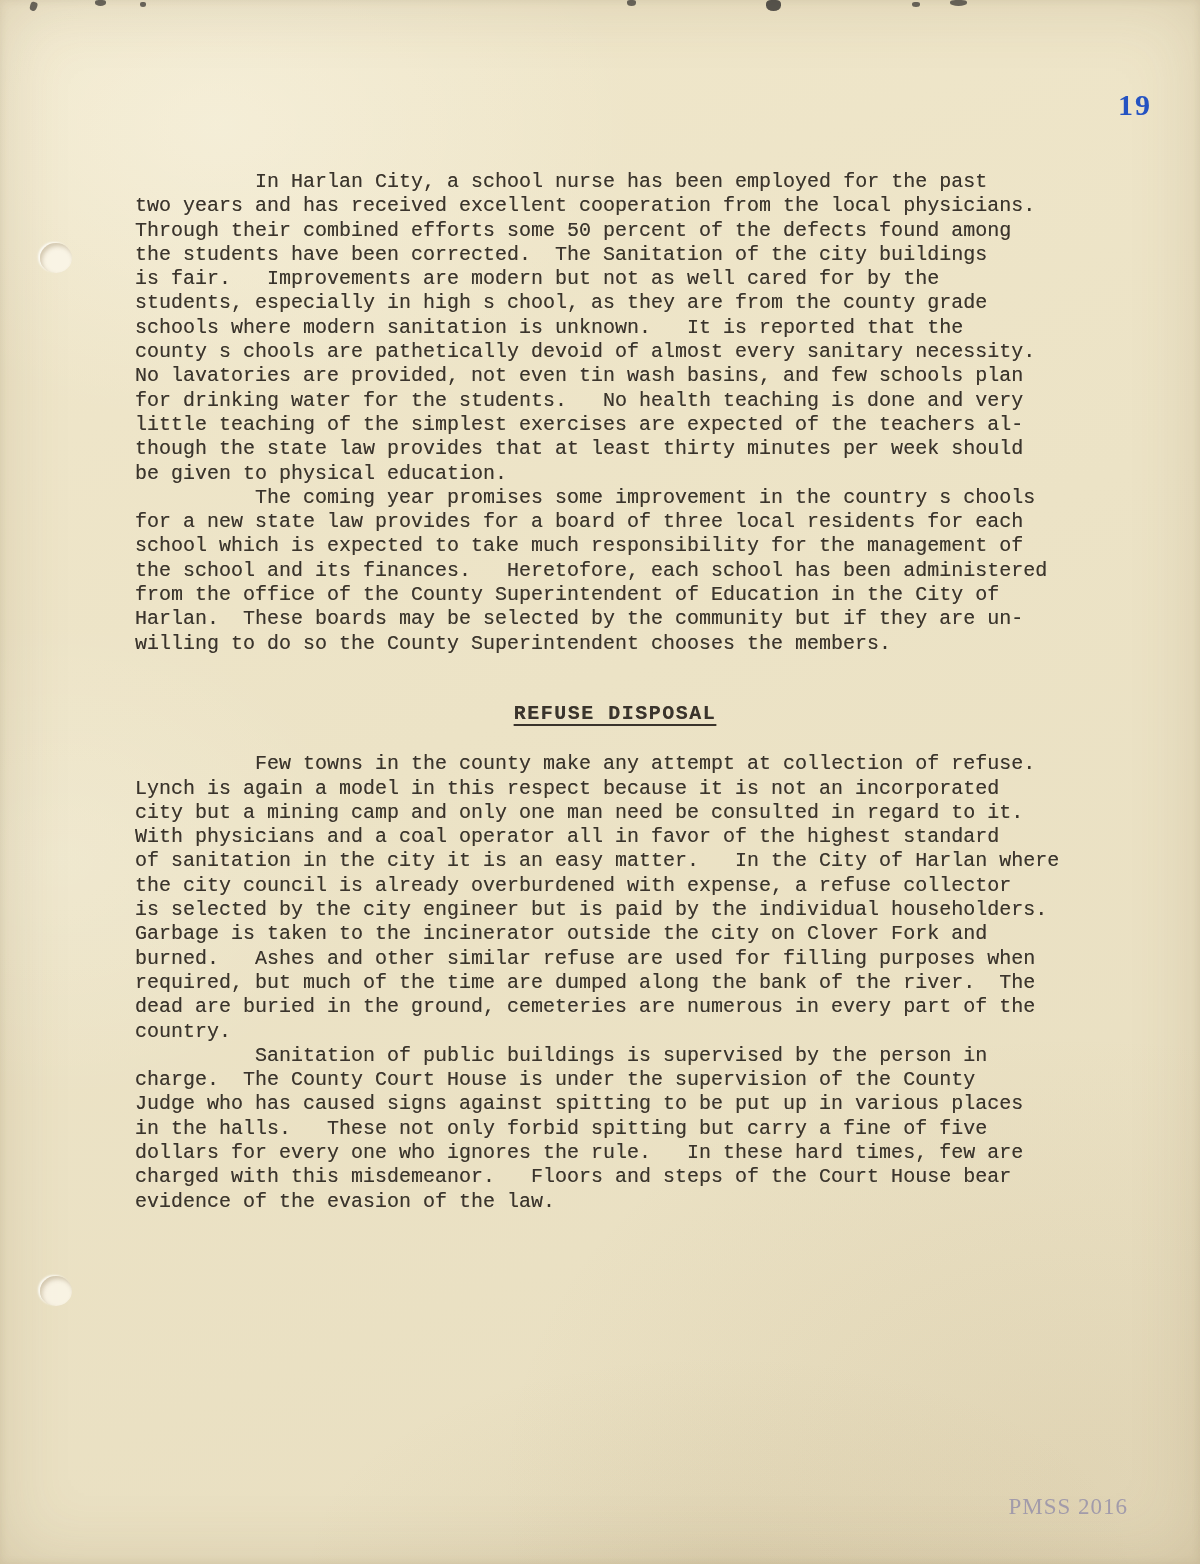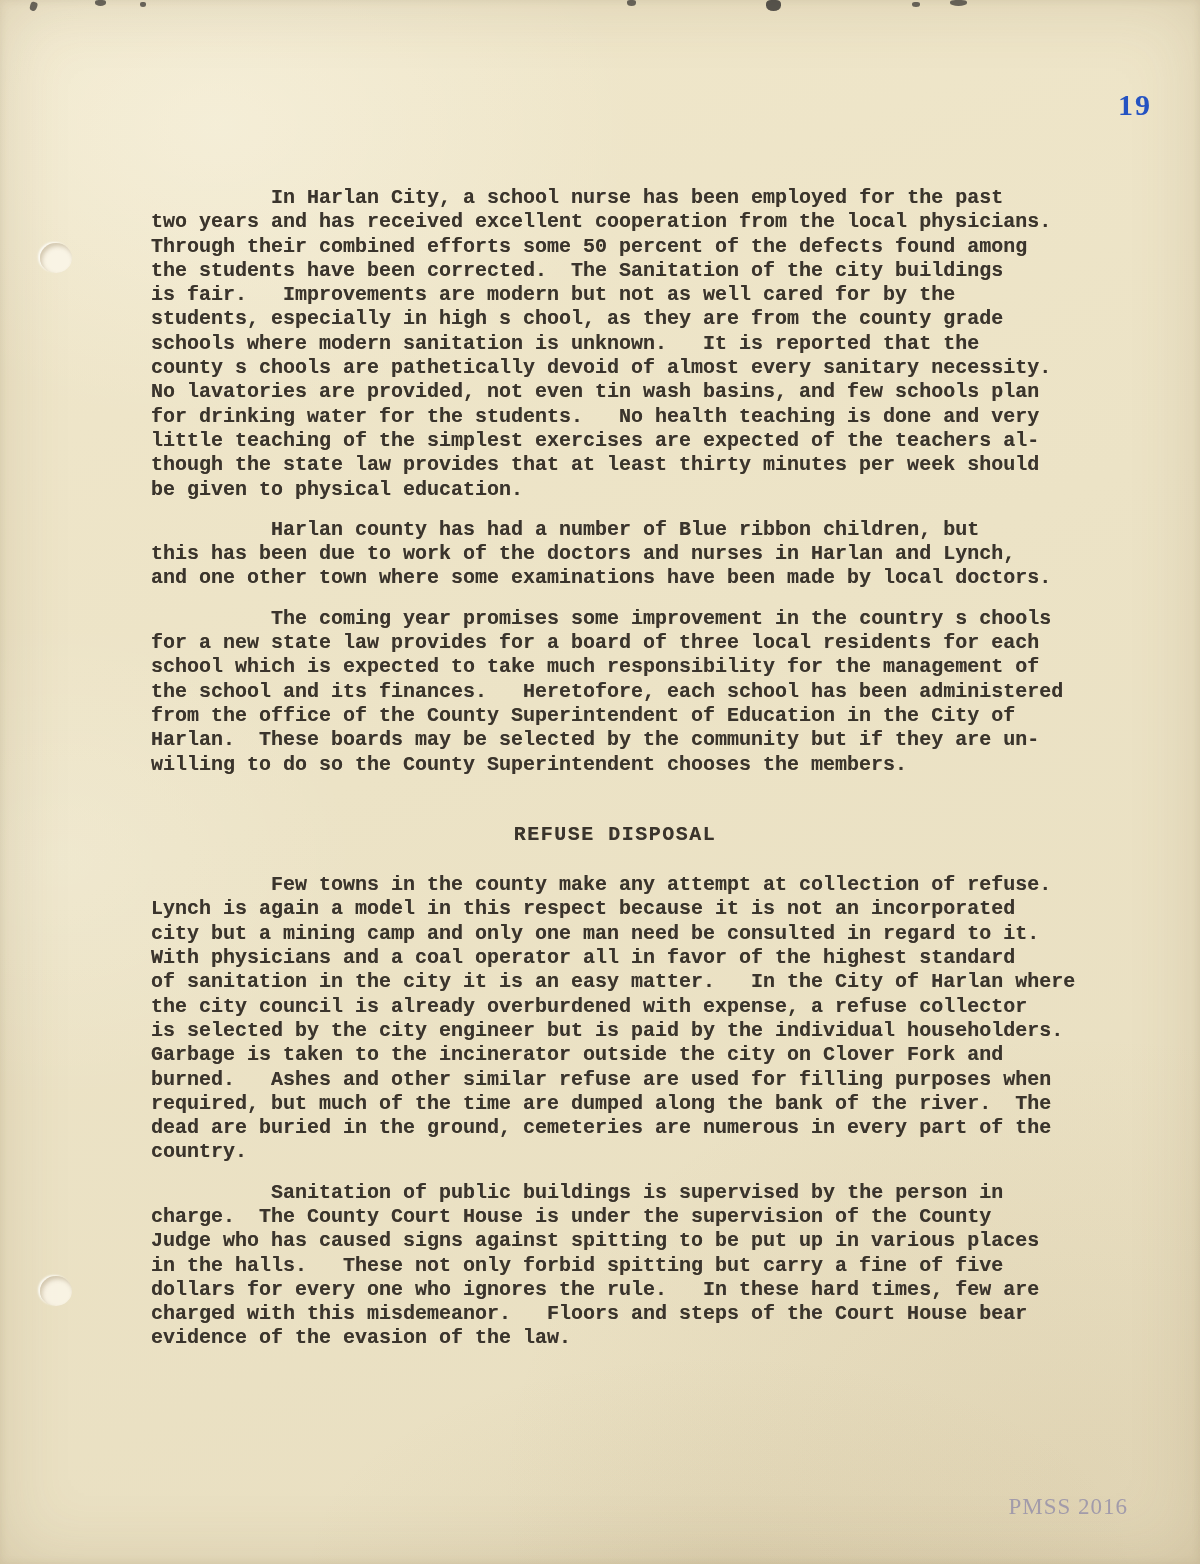--- a/index.html
+++ b/index.html
@@ -30,38 +30,38 @@
     left: 135px;
     top: 170px;
     width: 960px;
     font-size: 20px;
     line-height: 24.3px;
     color: #3a342c;
     text-shadow: 0 0 0.5px rgba(58,52,44,0.55);
   }
 
   .content p {
-    margin: 16px;
+    margin: 0;
     white-space: pre-wrap;
-    font-weight: bold;
   }
 
   .p1 { margin-bottom: 24px; }
   .p2 { margin-bottom: 36px; }
   .p3 { margin-bottom: 0; }
   .p4 { margin-bottom: 22px; }
   .p5 { margin-bottom: 20px; }
   .p6 { margin-bottom: 0; }
 
   .section-heading {
     margin: 46px 0 26px 0;
     font-size: 20px;
     font-weight: 700;
     letter-spacing: 1.5px;
     text-align: center;
+    text-decoration: underline;
     text-underline-offset: 5px;
     text-decoration-thickness: 1.5px;
     color: #3a342c;
   }
 
   
   .page-number {
     position: absolute;
     top: 40px;
     right: 48px;
@@ -139,23 +139,20 @@
 the students have been corrected.  The Sanitation of the city buildings
 is fair.   Improvements are modern but not as well cared for by the
 students, especially in high s chool, as they are from the county grade
 schools where modern sanitation is unknown.   It is reported that the
 county s chools are pathetically devoid of almost every sanitary necessity.
 No lavatories are provided, not even tin wash basins, and few schools plan
 for drinking water for the students.   No health teaching is done and very
 little teaching of the simplest exercises are expected of the teachers al-
 though the state law provides that at least thirty minutes per week should
 be given to physical education.</p>
-    <p class="p2">          Harlan county has had a number of Blue ribbon children, but
-this has been due to work of the doctors and nurses in Harlan and Lynch,
-and one other town where some examinations have been made by local doctors.</p>
     <p class="p3">          The coming year promises some improvement in the country s chools
 for a new state law provides for a board of three local residents for each
 school which is expected to take much responsibility for the management of
 the school and its finances.   Heretofore, each school has been administered
 from the office of the County Superintendent of Education in the City of
 Harlan.  These boards may be selected by the community but if they are un-
 willing to do so the County Superintendent chooses the members.</p>
 
     <h2 class="section-heading">REFUSE DISPOSAL</h2>
 

